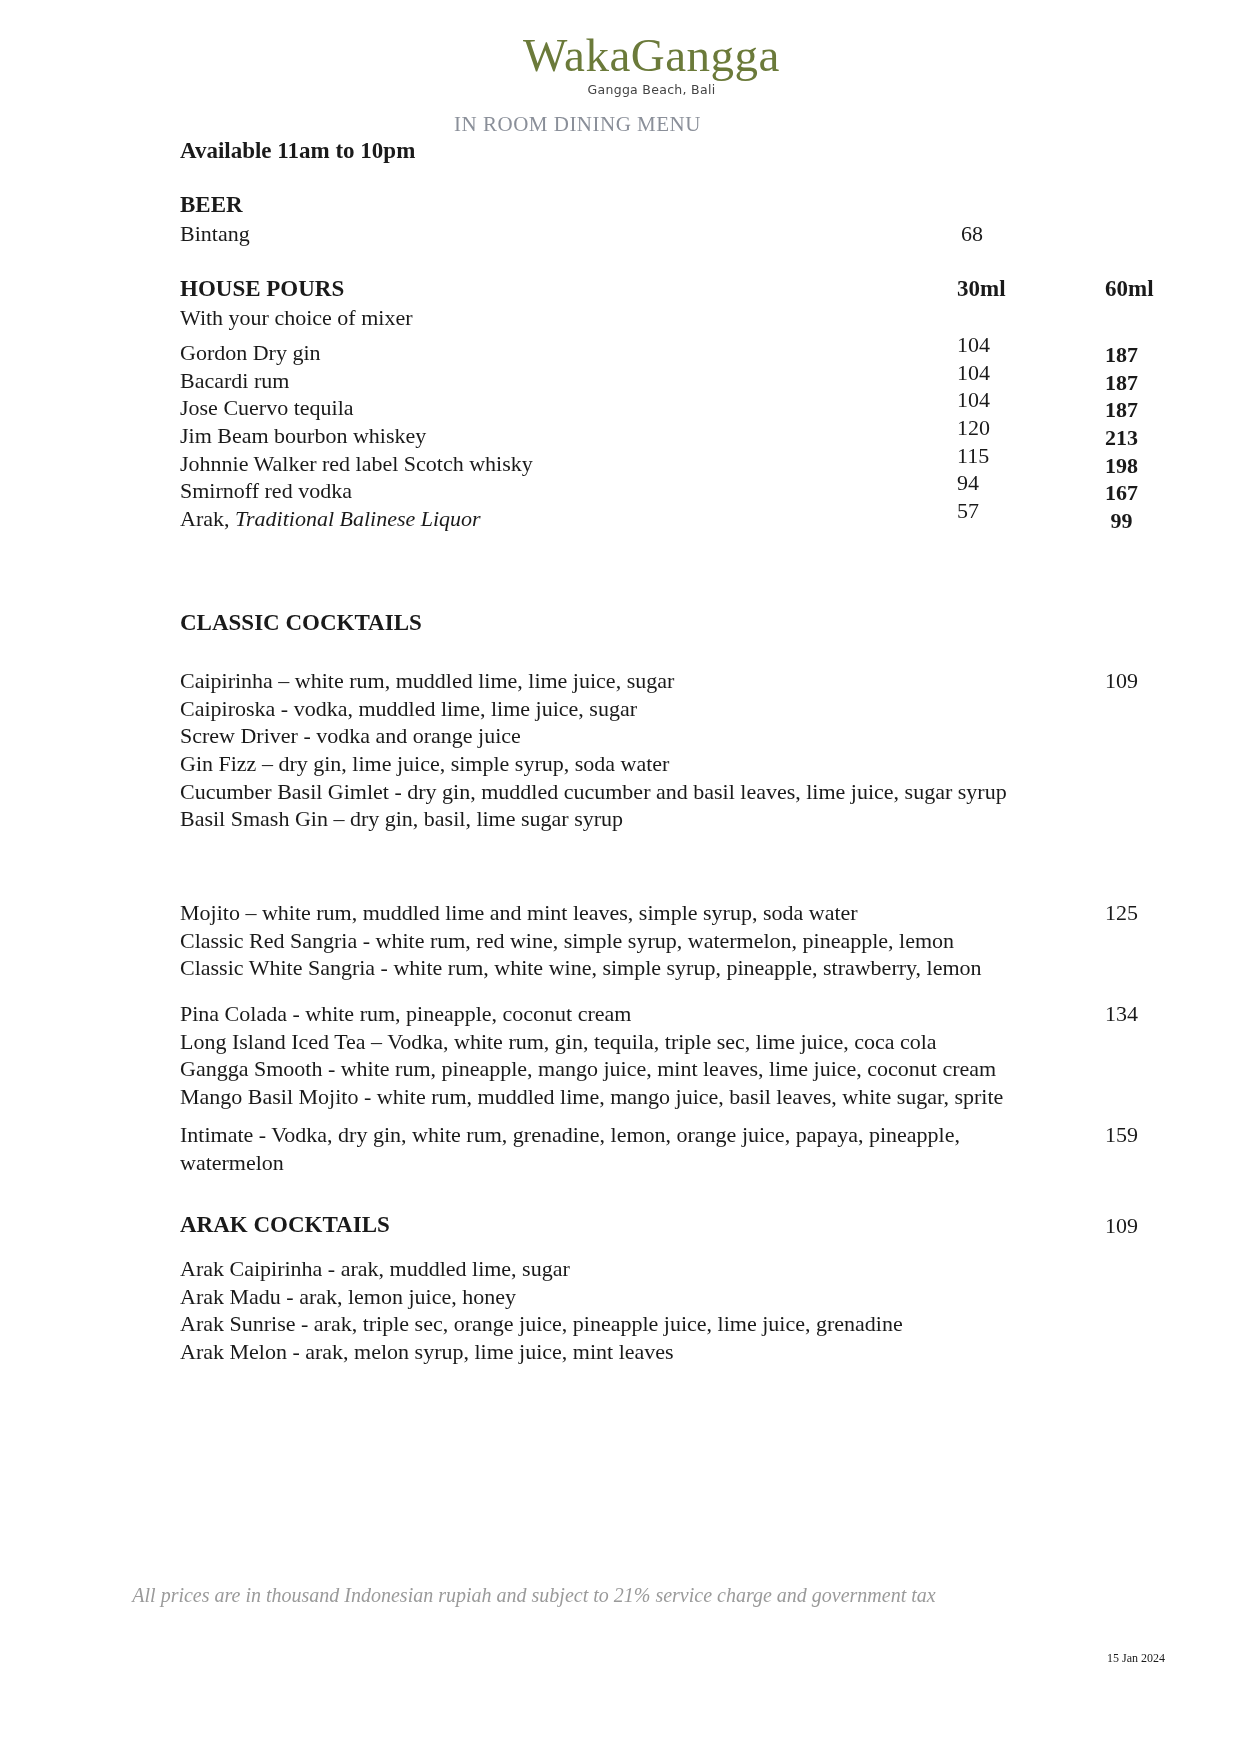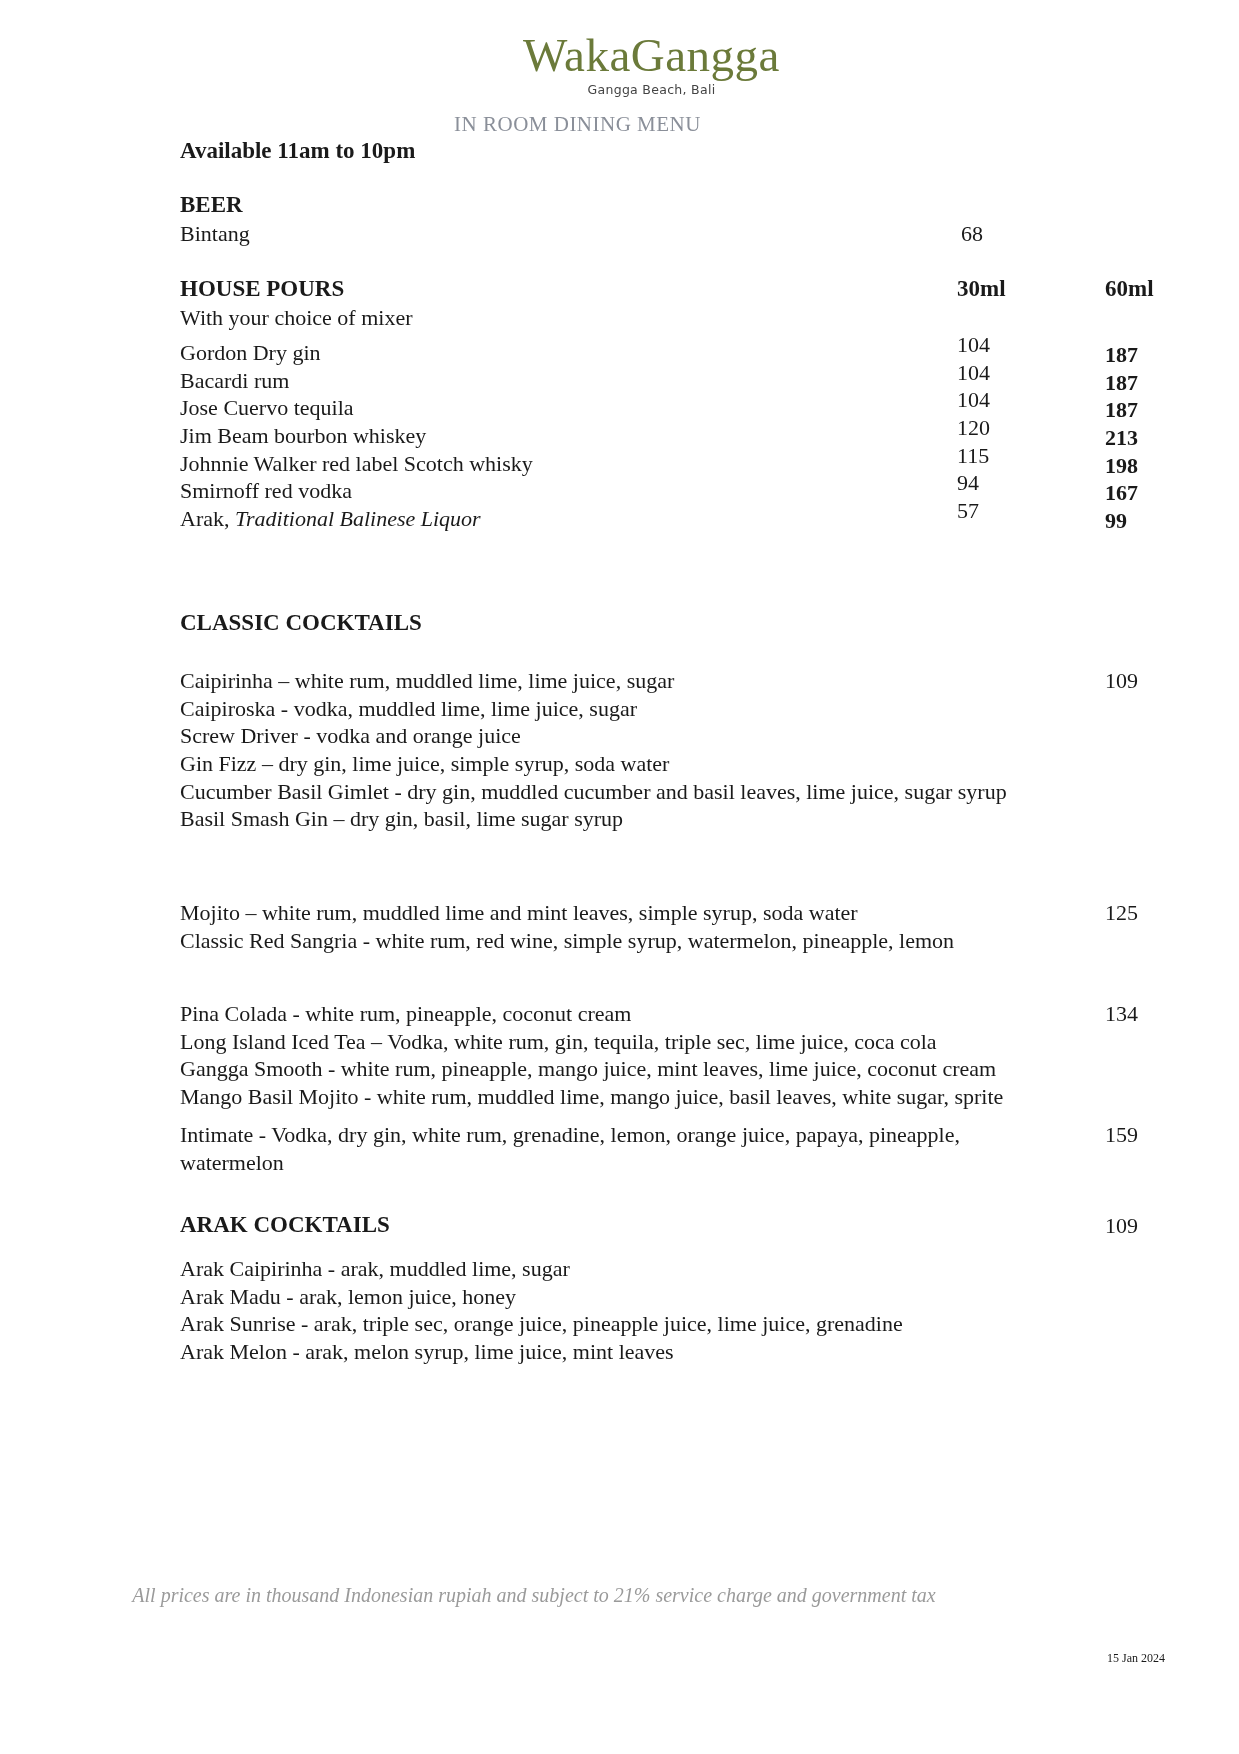--- a/index.html
+++ b/index.html
@@ -7,21 +7,21 @@
          font-family:"Liberation Serif", "DejaVu Serif", serif; color:#1a1a1a; }
   .abs { position:absolute; white-space:nowrap;padding-left:32px; }
   .logo { left:0; width:1239px; top:30px; text-align:center; }
   .logo-title { font-size:47px; color:#6b7a3a; letter-spacing:0.5px; line-height:50px; }
   .logo-sub { font-family:"DejaVu Sans", sans-serif; font-size:12.5px; color:#444; margin-top:2px; letter-spacing:0.3px; }
   .menu-title { left:0; width:1091px; top:112px; text-align:center; font-size:21px; color:#8a8f99; letter-spacing:0.5px; }
   .hours { left:148px; top:138px; font-size:23px; font-weight:bold; }
   .h { font-size:23px; font-weight:bold; }
   .t { font-size:22px; line-height:27.7px; }
   .c1 { left:925px; }
-  .c2 { left:1073px; }
+  .c2 { left:1073px;text-align:center; }
   .footer-note { left:0; width:1004px; top:1584px; text-align:center; font-size:20px; font-style:italic; color:#9a9a9a; }
   .date { left:1075px; top:1651px; font-size:12px; }
   .lines { left:148px; }
   .lines div { height:27.7px; line-height:27.7px; font-size:22px; white-space:nowrap; }
   .prices div { height:27.7px; line-height:27.7px; font-size:22px; }
 </style>
 </head>
 <body>
 
 <div class="abs logo">
@@ -76,20 +76,21 @@
   <div>Screw Driver - vodka and orange juice</div>
   <div>Gin Fizz – dry gin, lime juice, simple syrup, soda water</div>
   <div>Cucumber Basil Gimlet - dry gin, muddled cucumber and basil leaves, lime juice, sugar syrup</div>
   <div>Basil Smash Gin – dry gin, basil, lime sugar syrup</div>
 </div>
 <div class="abs t c2" style="top:667px;">109</div>
 
 <div class="abs lines" style="top:899px;">
   <div>Mojito – white rum, muddled lime and mint leaves, simple syrup, soda water</div>
   <div>Classic Red Sangria - white rum, red wine, simple syrup, watermelon, pineapple, lemon</div>
+  <div>Classic White Sangria - white rum, white wine, simple syrup, pineapple, strawberry, lemon</div>
 </div>
 <div class="abs t c2" style="top:899px;">125</div>
 
 <div class="abs lines" style="top:1000px;">
   <div>Pina Colada - white rum, pineapple, coconut cream</div>
   <div>Long Island Iced Tea – Vodka, white rum, gin, tequila, triple sec, lime juice, coca cola</div>
   <div>Gangga Smooth - white rum, pineapple, mango juice, mint leaves, lime juice, coconut cream</div>
   <div>Mango Basil Mojito - white rum, muddled lime, mango juice, basil leaves, white sugar, sprite</div>
 </div>
 <div class="abs t c2" style="top:1000px;">134</div>

